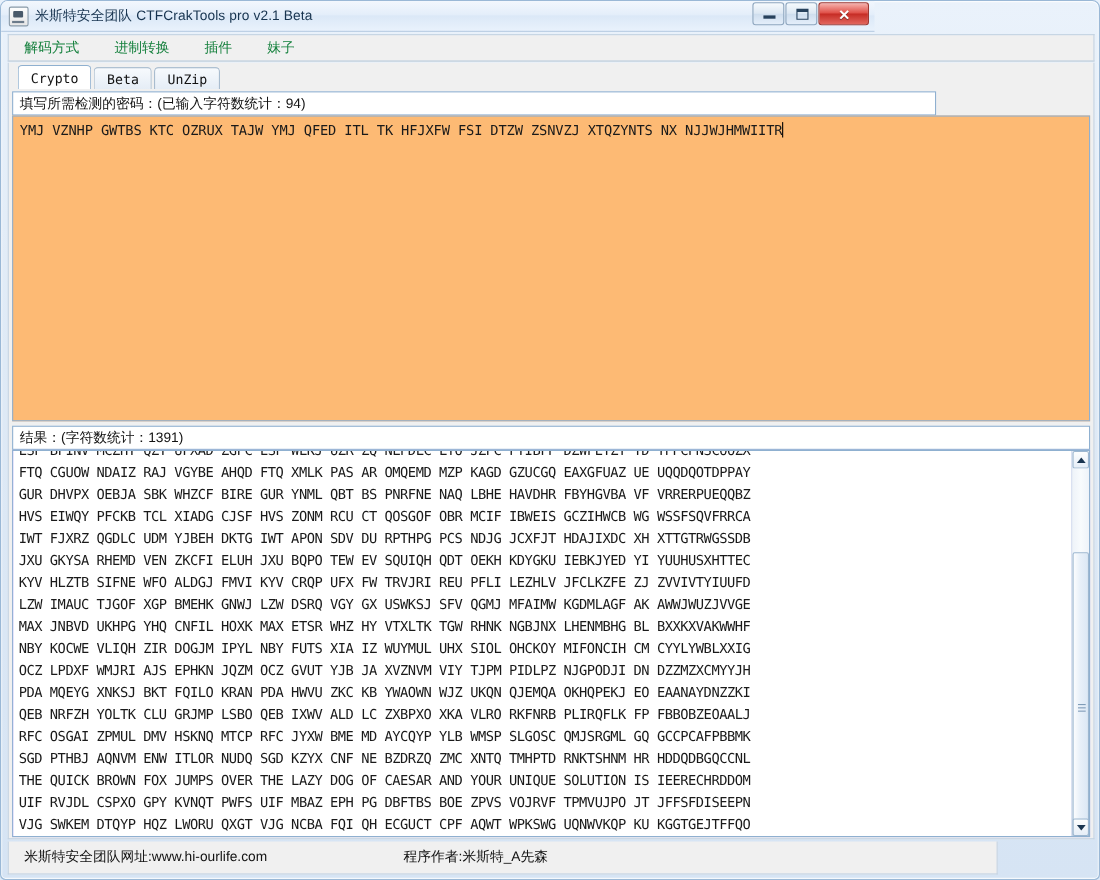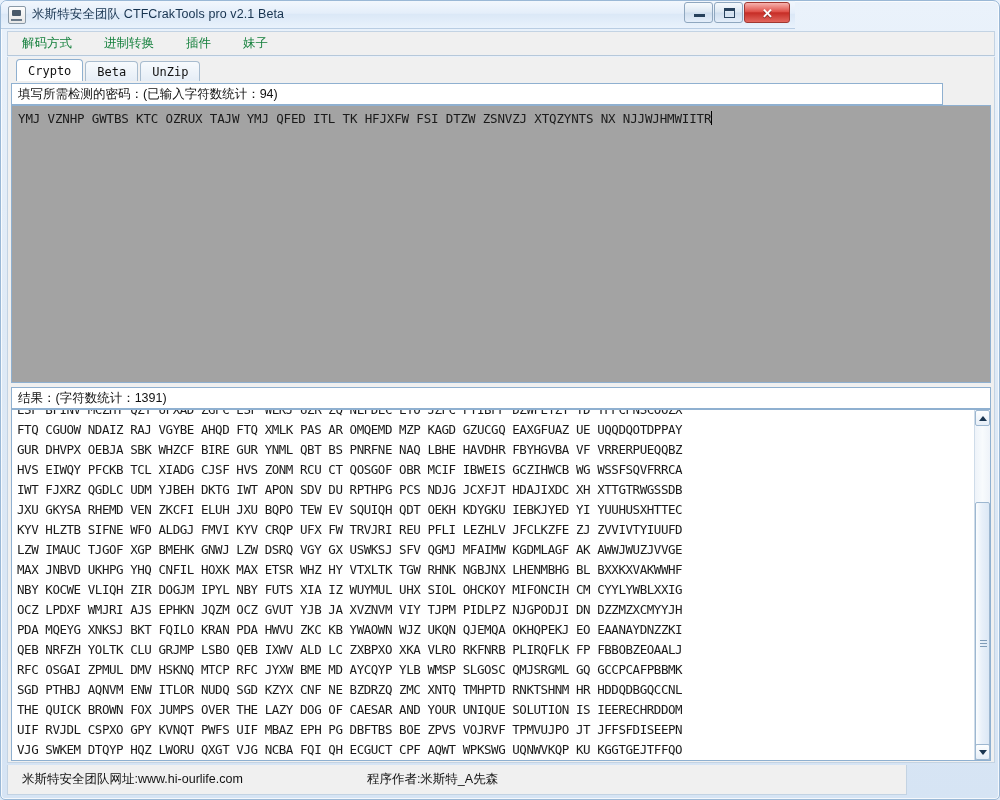--- a/index.html
+++ b/index.html
@@ -188,39 +188,39 @@
     border-color: #8fb0d0;
     height: 22px;
     line-height: 21px;
     font-weight: normal;
   }
 
   
   .field-label {
     position: absolute;
     left: 3px; top: 26px;
-    width: 932px;
+    width: 840px;
     height: 22px;
     box-sizing: border-box;
     background: #ffffff;
     border: 1px solid #8fb0d0;
     font-size: 12.5px;
     color: #111;
     padding: 2px 0 0 6px;
     white-space: nowrap;
   }
 
   
   .input-area {
     position: absolute;
     left: 3px; top: 48px;
     width: 980px;
     height: 278px;
     box-sizing: border-box;
-    background: #a3a3a3;
+    background: #fdba74;
     border: 1px solid #8fb0d0;
     overflow: hidden;
   }
   .input-text {
     font-family: "DejaVu Sans Mono", monospace;
     font-size: 12.5px;
     line-height: 20px;
     color: #1a1a1a;
     padding: 3px 0 0 6px;
     white-space: pre;

